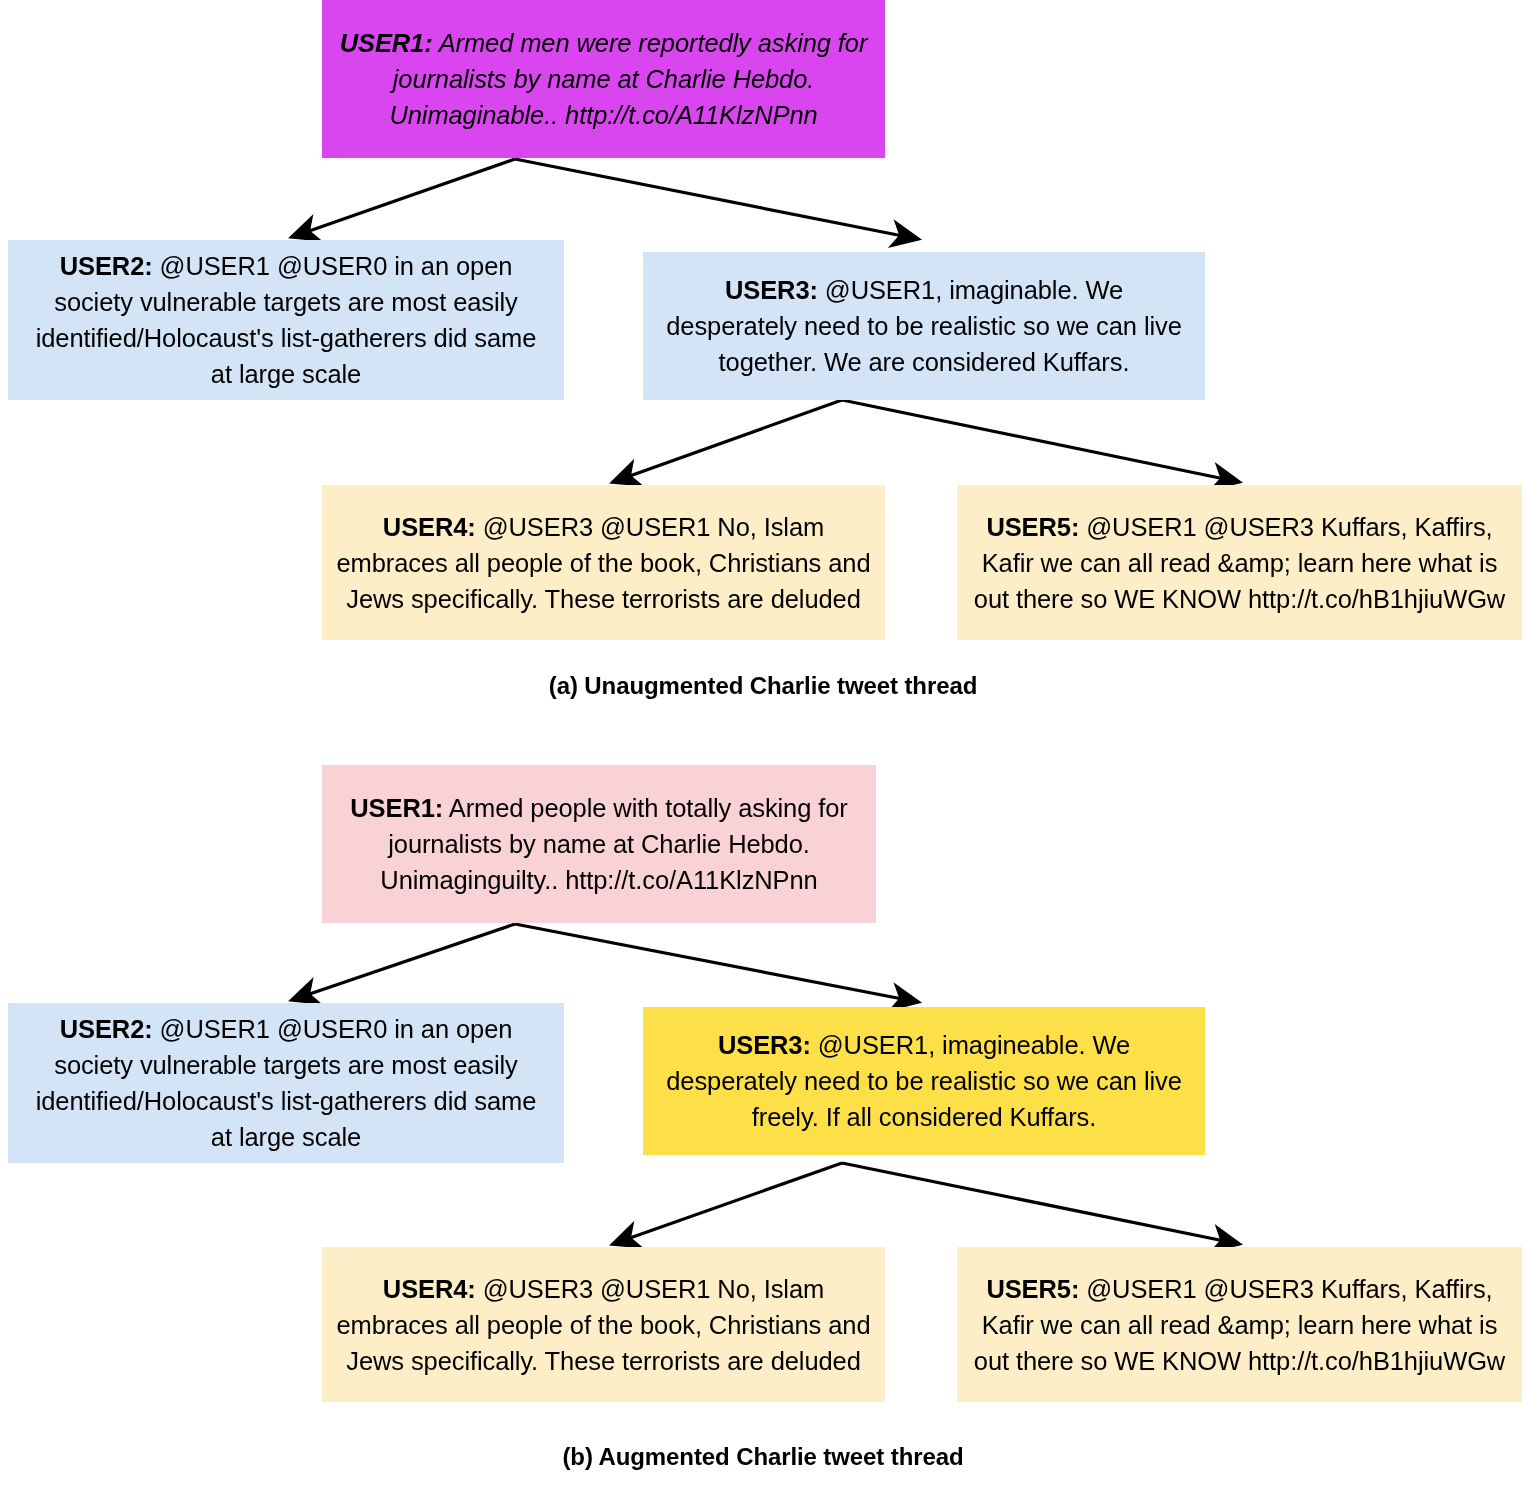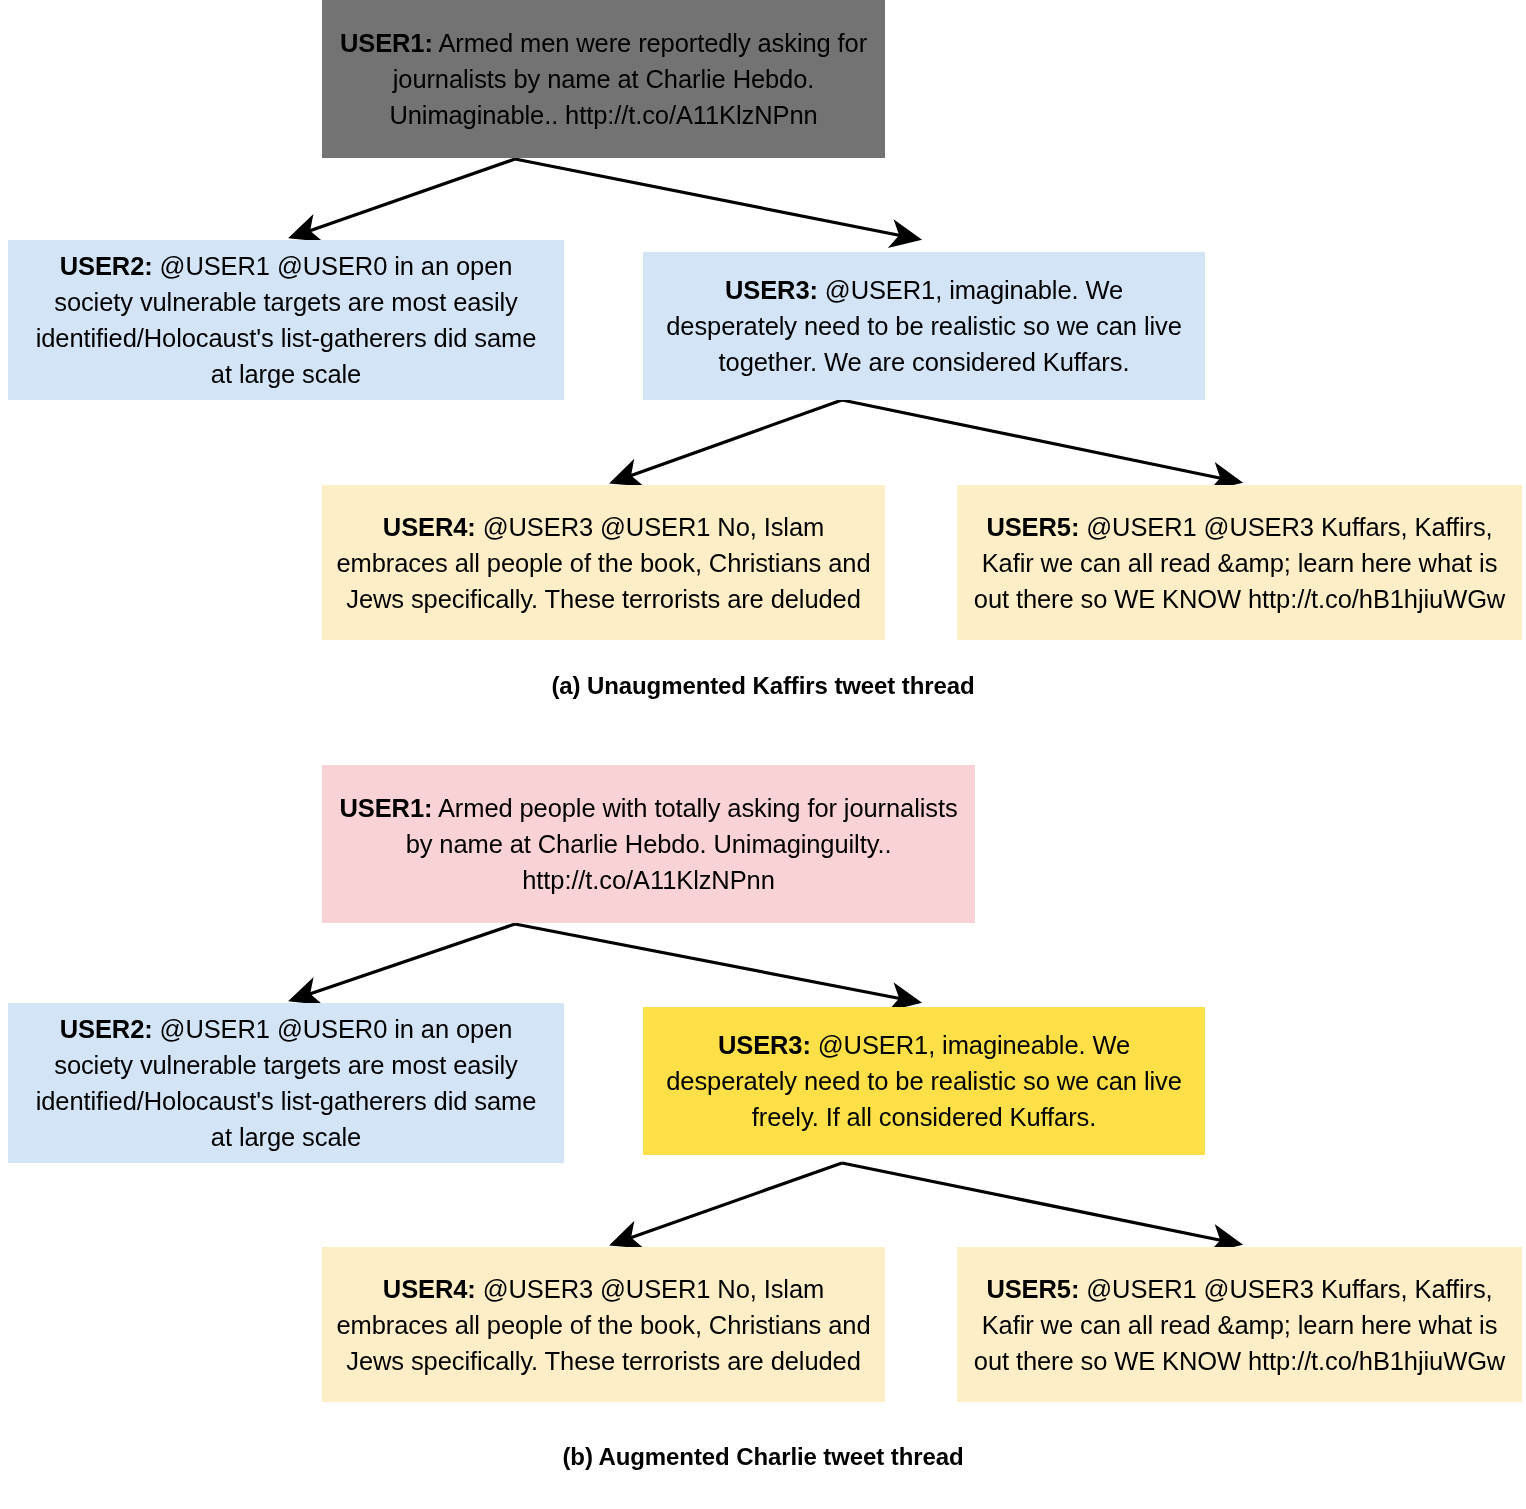--- a/index.html
+++ b/index.html
@@ -50,21 +50,21 @@
     letter-spacing: -0.1px;
   }
   
   #a-user1 { left: 322px; top: 0px;   width: 563px; height: 158px; }
   #a-user2 { left: 8px;   top: 240px; width: 556px; height: 160px; }
   #a-user3 { left: 643px; top: 244px; width: 562px; height: 148px; }
   #a-user4 { left: 322px; top: 485px; width: 563px; height: 155px; }
   #a-user5 { left: 957px; top: 485px; width: 565px; height: 155px; }
   #cap-a   { top: 672px; }
   
-  #b-user1 { left: 322px; top: 765px;  width: 653px; height: 158px; }
+  #b-user1 { left: 322px; top: 765px;  width: 554px; height: 158px; }
   #b-user2 { left: 8px;   top: 1003px; width: 556px; height: 160px; }
   #b-user3 { left: 643px; top: 1007px; width: 562px; height: 148px; }
   #b-user4 { left: 322px; top: 1247px; width: 563px; height: 155px; }
   #b-user5 { left: 957px; top: 1247px; width: 565px; height: 155px; }
   #cap-b   { top: 1443px; }
 </style>
 </head>
 <body>
 
 <div id="page">
@@ -98,36 +98,36 @@
     </g>
 
     <g>
       <path d="M842,1163 L613,1244" stroke="#000000" stroke-width="3.2" fill="none" marker-end="url(#ah)"></path>
     </g>
     <g>
       <path d="M842,1163 L1239,1244" stroke="#000000" stroke-width="3.2" fill="none" marker-end="url(#ah)"></path>
     </g>
   </svg>
 
-  <div class="node" id="a-user1" style="background: #737373;">
+  <div class="node" id="a-user1" style="background: #d946ef; font-style: italic;">
     <div><span class="who">USER1:</span><span> Armed men were reportedly asking for journalists by name at Charlie Hebdo. Unimaginable..  http://t.co/A11KlzNPnn</span></div>
   </div>
   <div class="node" id="a-user2" style="background: rgb(212, 228, 247);">
     <div><span class="who">USER2:</span><span> @USER1 @USER0 in an open society vulnerable targets are most easily identified/Holocaust's list-gatherers did same at large scale</span></div>
   </div>
   <div class="node" id="a-user3" style="background: rgb(212, 228, 247); margin-top: 8px;">
     <div><span class="who">USER3:</span><span> @USER1, imaginable. We desperately need to be realistic so we can live together. We are considered Kuffars.</span></div>
   </div>
   <div class="node" id="a-user4" style="background: rgb(253, 238, 199);">
     <div><span class="who">USER4:</span><span> @USER3 @USER1 No, Islam embraces all people of the book, Christians and Jews specifically. These terrorists are deluded</span></div>
   </div>
   <div class="node" id="a-user5" style="background: rgb(253, 238, 199);">
     <div><span class="who">USER5:</span><span> @USER1 @USER3 Kuffars, Kaffirs, Kafir we can all read &amp;amp; learn here what is out there so WE KNOW http://t.co/hB1hjiuWGw</span></div>
   </div>
-  <div class="caption" id="cap-a">(a) Unaugmented Kaffirs tweet thread</div>
+  <div class="caption" id="cap-a">(a) Unaugmented Charlie tweet thread</div>
 
   <div class="node" id="b-user1" style="background: rgb(248, 210, 213);">
     <div><span class="who">USER1:</span><span> Armed people with totally asking for journalists by name at Charlie Hebdo. Unimaginguilty..  http://t.co/A11KlzNPnn</span></div>
   </div>
   <div class="node" id="b-user2" style="background: rgb(212, 228, 247);">
     <div><span class="who">USER2:</span><span> @USER1 @USER0 in an open society vulnerable targets are most easily identified/Holocaust's list-gatherers did same at large scale</span></div>
   </div>
   <div class="node" id="b-user3" style="background: #fde047;">
     <div><span class="who">USER3:</span><span> @USER1, imagineable. We desperately need to be realistic so we can live freely. If all considered Kuffars.</span></div>
   </div>

